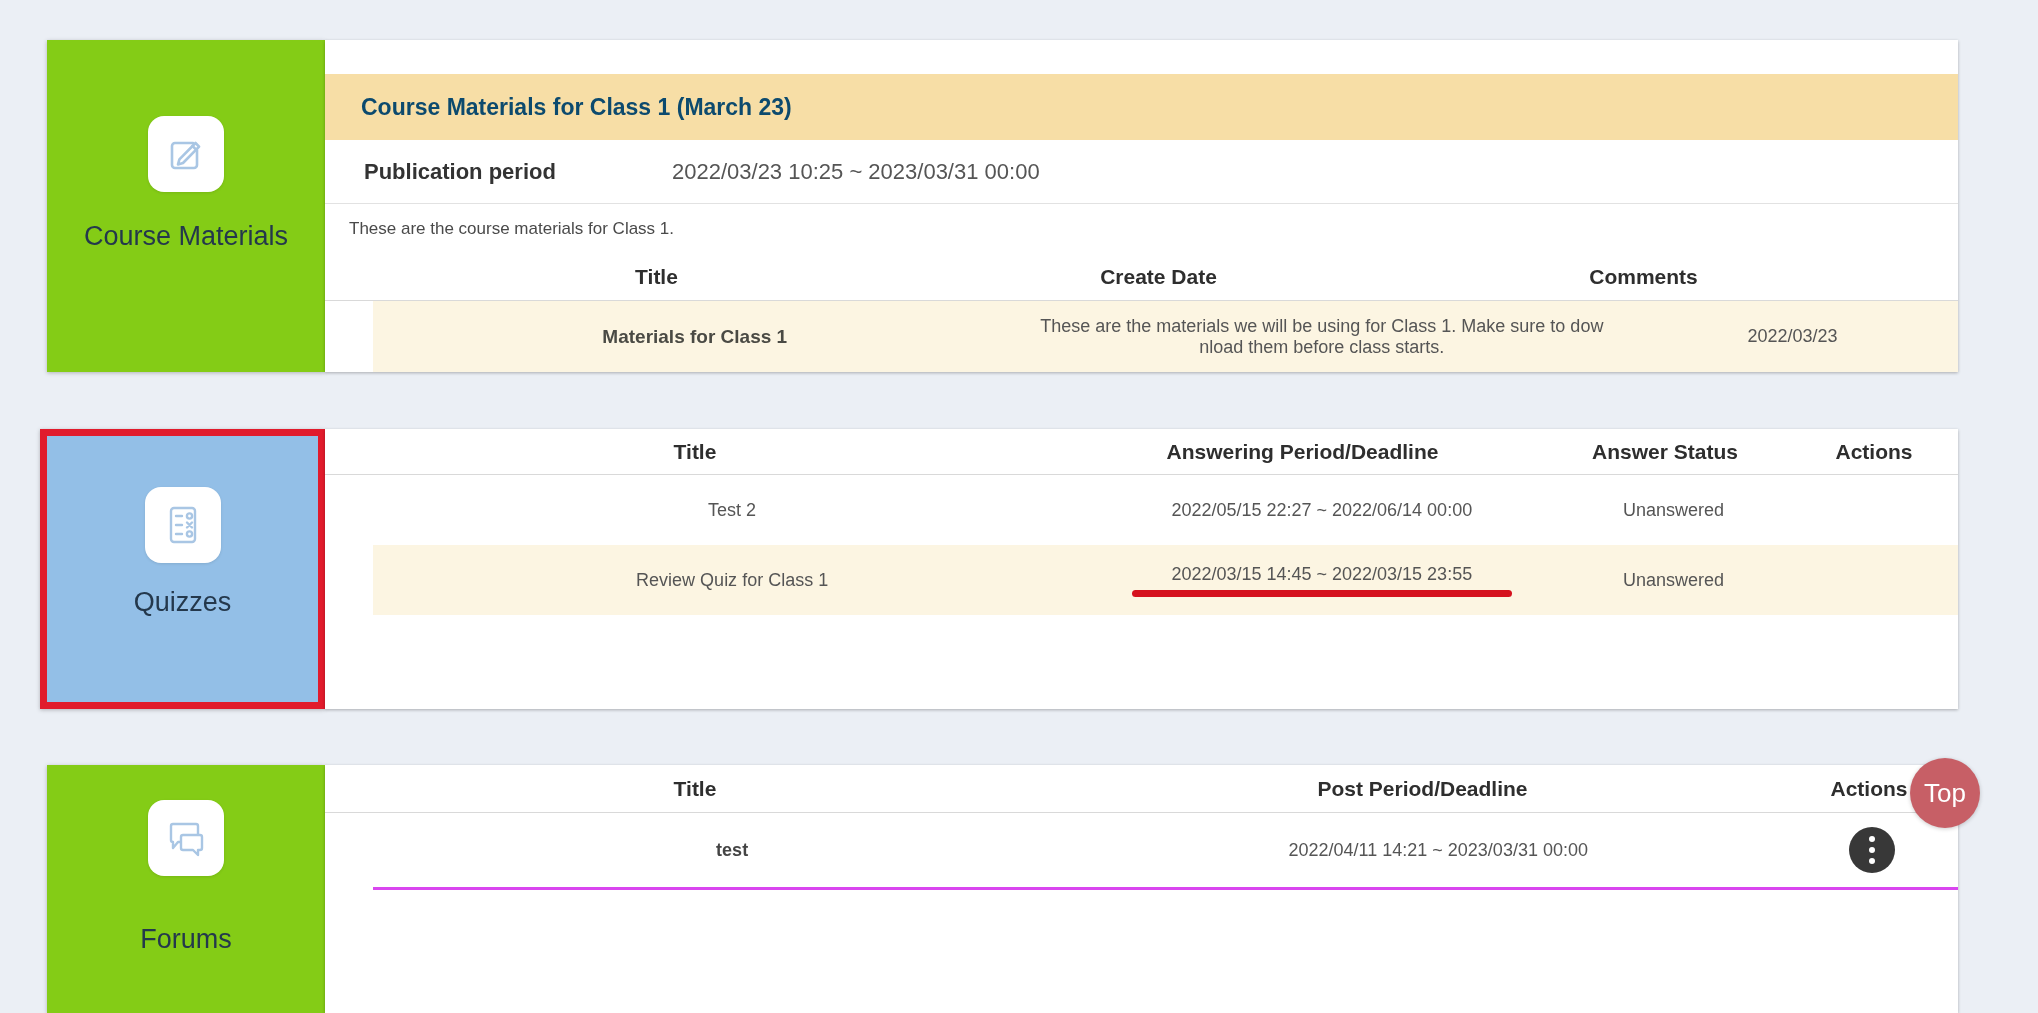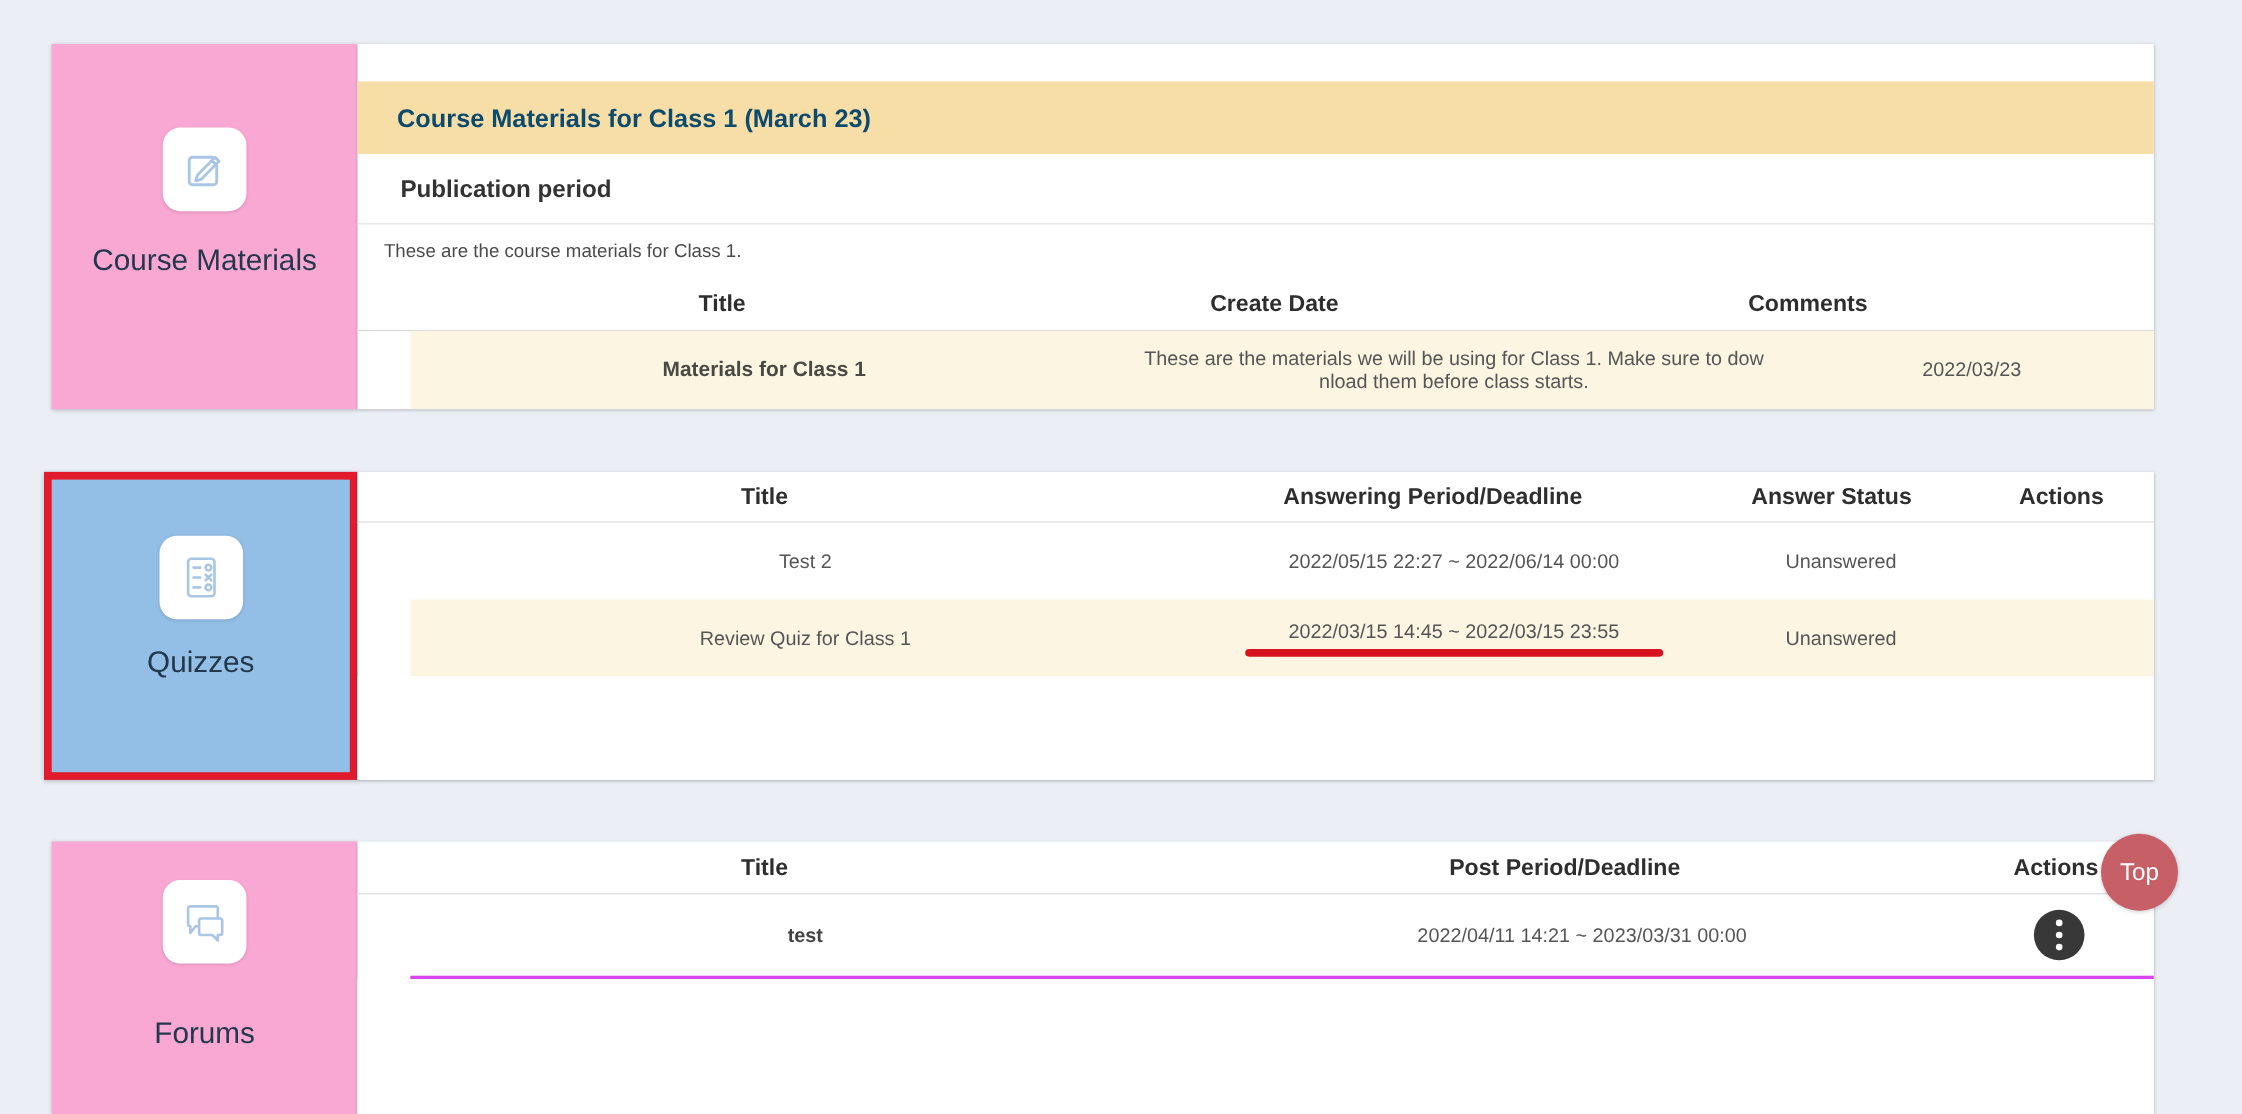--- a/index.html
+++ b/index.html
@@ -6,21 +6,21 @@
   body{
     width:2038px;height:1013px;position:relative;overflow:hidden;
     background:#ebeff5;
     font-family:"Liberation Sans",sans-serif;
     color:#555;
   }
   .section{position:absolute;left:0;width:2038px;}
 
   
   .tile{
-    position:absolute;background:#f9a8d4;
+    position:absolute;background:#84cc16;
     box-shadow:0 1px 4px rgba(0,0,0,.25);
   }
   .icon-box{
     position:absolute;left:50%;transform:translateX(-50%);
     width:76px;height:76px;background:#fff;border-radius:16px;
     display:flex;align-items:center;justify-content:center;
     box-shadow:0 1px 3px rgba(0,0,0,.10);
   }
   .tile-label{
     position:absolute;left:0;width:100%;text-align:center;
@@ -77,21 +77,21 @@
   .kebab{
     width:46px;height:46px;border-radius:50%;background:#383838;
     display:flex;flex-direction:column;align-items:center;justify-content:center;gap:5px;
     cursor:pointer;
   }
   .kebab span{width:6px;height:6px;border-radius:50%;background:#fff;}
 
   .top-btn{
     position:absolute;left:1910px;top:758px;width:70px;height:70px;border-radius:50%;
     background:#c75f66;color:#fff;display:flex;align-items:center;justify-content:center;
-    font-size:22px;z-index:20;box-shadow:0 1px 4px rgba(0,0,0,.2);cursor:pointer;
+    font-size:26px;z-index:20;box-shadow:0 1px 4px rgba(0,0,0,.2);cursor:pointer;
   }
   svg{display:block;}
 </style>
 </head>
 <body>
 
 <div class="section" style="top:40px;height:332px">
 
   <div class="tile" style="left:47px;top:0;width:278px;height:332px">
     <div class="icon-box" style="top:76px">
@@ -104,20 +104,21 @@
     <div class="tile-label" style="top:180px">Course Materials</div>
   </div>
 
   <div class="panel">
     <div style="height:34px;flex:none"></div>
     <div class="band">
       <span>Course Materials for Class 1 (March 23)</span>
     </div>
     <div class="pub-row">
       <div class="pub-label">Publication period</div>
+      <div class="pub-value">2022/03/23 10:25 ~ 2023/03/31 00:00</div>
     </div>
     <div class="desc-row">These are the course materials for Class 1.</div>
     <div class="thead" style="height:48px">
       <div class="cell c1-title">Title</div>
       <div class="cell c1-date">Create Date</div>
       <div class="cell c1-comments">Comments</div>
     </div>
     <div class="trow cream" style="height:71px">
       <div class="cell c1-title mat-title">Materials for Class 1</div>
       <div class="cell c1-comments">

